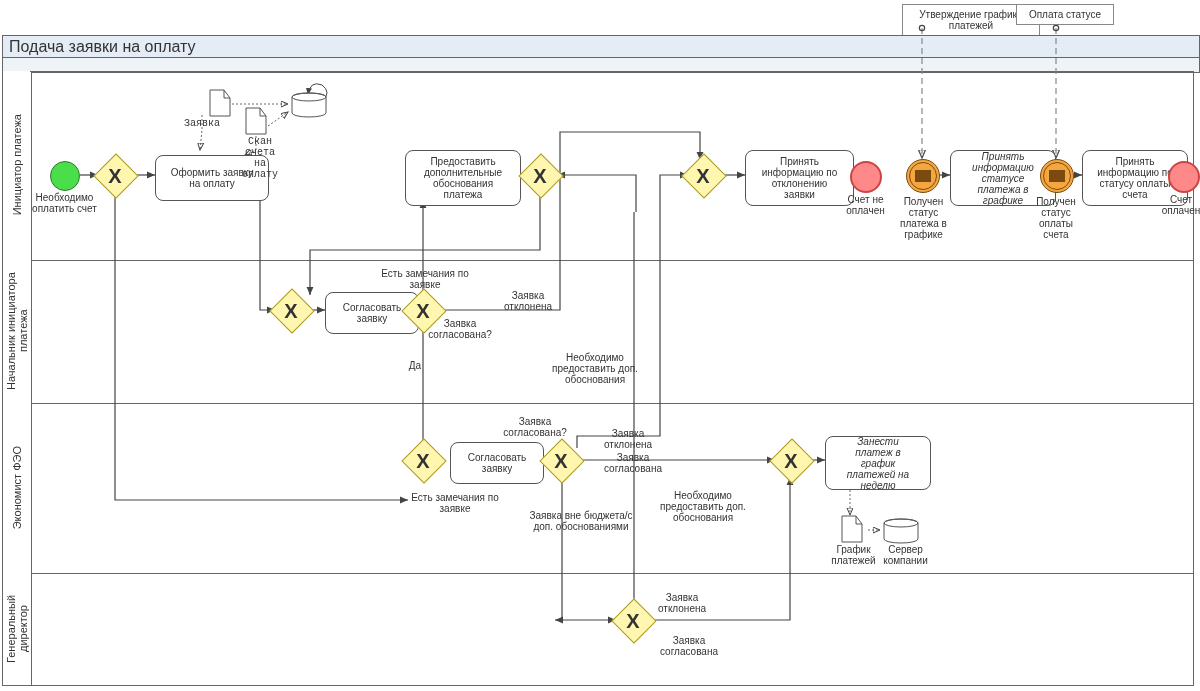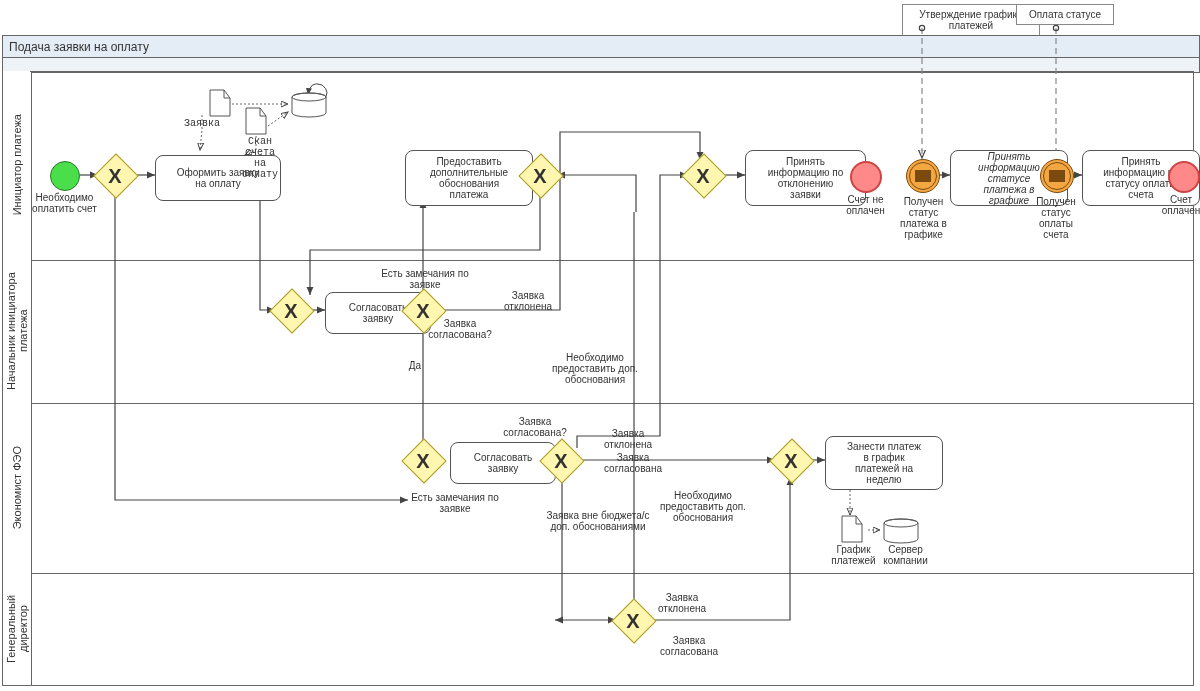--- a/index.html
+++ b/index.html
@@ -27,21 +27,21 @@
     position: absolute;
     left: 2px;
     top: 35px;
     width: 1190px;
     height: 22px;
     background: #e4edf5;
     border: 1px solid #666;
     border-bottom: none;
     padding-left: 6px;
     line-height: 22px;
-    font-size: 12px;
+    font-size: 16px;
   }
   .pool-bar {
     position: absolute;
     left: 2px;
     top: 57px;
     width: 1196px;
     height: 14px;
     background: #eef3f8;
     border-left: 1px solid #666;
     border-right: 1px solid #666;
@@ -75,21 +75,21 @@
   }
   .task {
     position: absolute;
     border: 1px solid #555;
     border-radius: 8px;
     background: #fff;
     text-align: center;
     display: flex;
     align-items: center;
     justify-content: center;
-    padding: 2px 18px;
+    padding: 2px 12px;
     font-size: 10px;
     line-height: 11px;
   }
   .start-ev {
     position: absolute;
     width: 28px; height: 28px;
     border: 1.5px solid #2a7a2a;
     border-radius: 50%;
     background: #4ade4a;
   }
@@ -380,28 +380,28 @@
 <div class="task" style="left:450px; top:442px; width:68px; height:36px;">Согласовать заявку</div>
 <div class="gateway" style="left:546px; top:445px;">
       <div class="diamond"></div>
       <div class="x">X</div>
     </div>
 
 <div class="lbl" style="left:500px; top:416px; width:70px;">Заявка согласована?</div>
 <div class="lbl" style="left:598px; top:428px; width:60px;">Заявка отклонена</div>
 <div class="lbl" style="left:598px; top:452px; width:70px;">Заявка согласована</div>
 <div class="lbl" style="left:400px; top:492px; width:110px;">Есть замечания по заявке</div>
-<div class="lbl" style="left:526px; top:510px; width:110px;margin-left:17px;">Заявка вне бюджета/с доп. обоснованиями</div>
+<div class="lbl" style="left:526px; top:510px; width:110px;">Заявка вне бюджета/с доп. обоснованиями</div>
 <div class="lbl" style="left:648px; top:490px; width:110px;">Необходимо предоставить доп. обоснования</div>
 
 <div class="gateway" style="left:776px; top:445px;">
       <div class="diamond"></div>
       <div class="x">X</div>
     </div>
-<div class="task" style="left:825px; top:436px; width:80px; height:48px;">Занести платеж в график платежей на неделю</div>
+<div class="task" style="left:825px; top:436px; width:80px; height:48px;font-style:italic;">Занести платеж в график платежей на неделю</div>
 
 <svg class="doc" style="left:840px; top:514px;" viewBox="0 0 24 30">
   <path d="M2 2 L16 2 L22 10 L22 28 L2 28 Z M16 2 L16 10 L22 10" fill="#fff" stroke="#555"></path>
 </svg>
 <div class="lbl" style="left:826px; top:544px; width:55px;">График платежей</div>
 
 <svg class="ds" style="left:882px; top:518px;" viewBox="0 0 38 26">
   <ellipse cx="19" cy="5" rx="17" ry="4" fill="#fff" stroke="#555"></ellipse>
   <path d="M2 5 L2 21 A17 4 0 0 0 36 21 L36 5" fill="#fff" stroke="#555"></path>
   <ellipse cx="19" cy="5" rx="17" ry="4" fill="none" stroke="#555"></ellipse>

